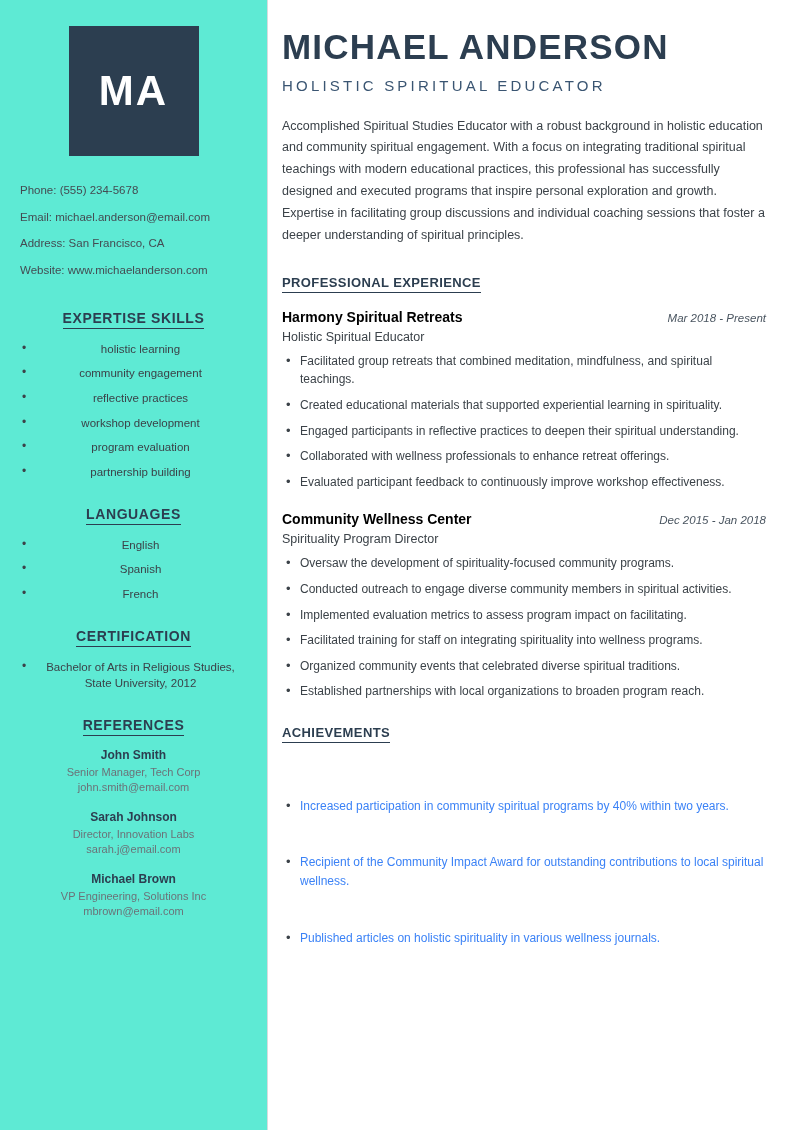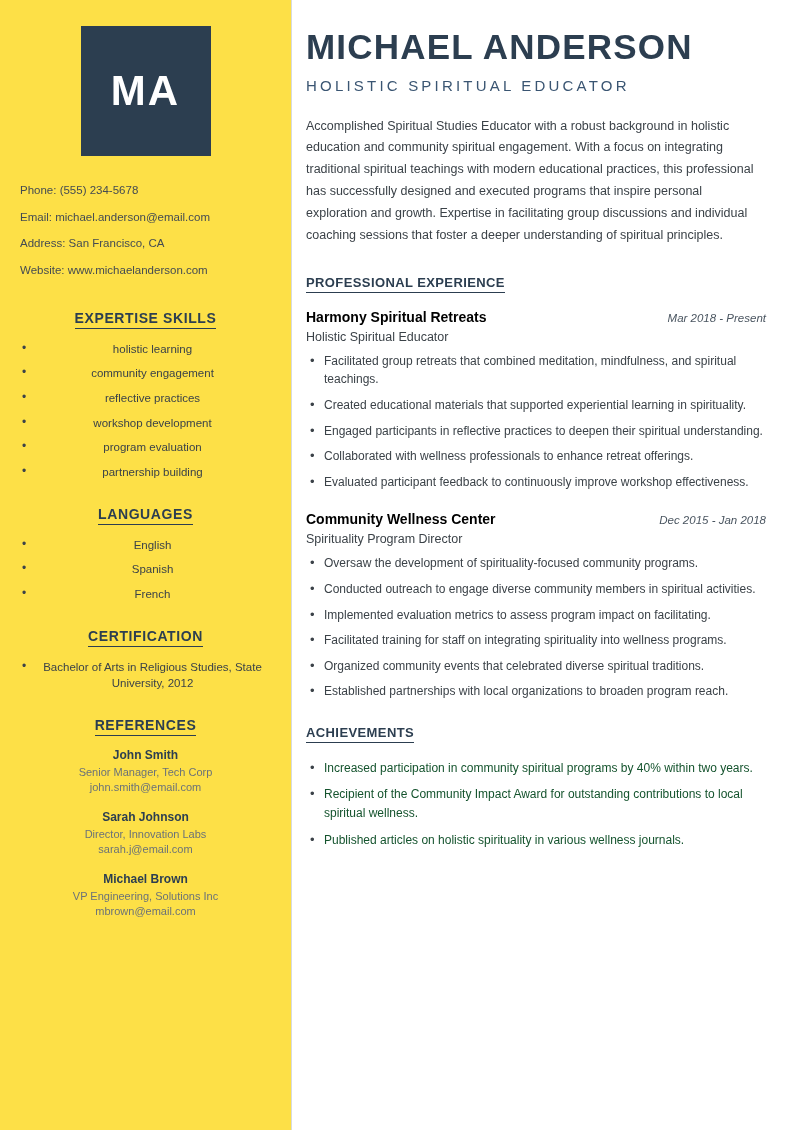--- a/index.html
+++ b/index.html
@@ -16,22 +16,22 @@
   }
   .page {
     display: flex;
     width: 800px;
     height: 1130px;
     box-sizing: border-box;
     background: #ffffff;
   }
   
   .sidebar {
-    width: 292px;
-    background: #fde047;
+    width: 268px;
+    background: #5eead4;
     box-sizing: border-box;
     padding: 24px 20px 20px 20px;
     border-right: 1px solid #d7dbde;
   }
   .avatar-wrap {
     display: flex;
     justify-content: center;
     margin-top: 2px;
     margin-bottom: 26px;
   }
@@ -187,25 +187,26 @@
     font-size: 13px;
     color: #3b4248;
   }
   .ach-list {
     margin: 0;
     padding: 0;
     list-style: none;
   }
   .ach-list li {
     font-size: 12px;
-    color: #14532d;
+    color: #3b82f6;
     line-height: 1.55;
     padding-left: 18px;
     position: relative;
     margin-bottom: 8px;
+    margin-top: 38px;
   }
   .ach-list li:before {
     content: "\2022";
     position: absolute;
     left: 4px;
     top: -1px;
     font-size: 13px;
     color: #3b4248;
   }
   .section-block {

